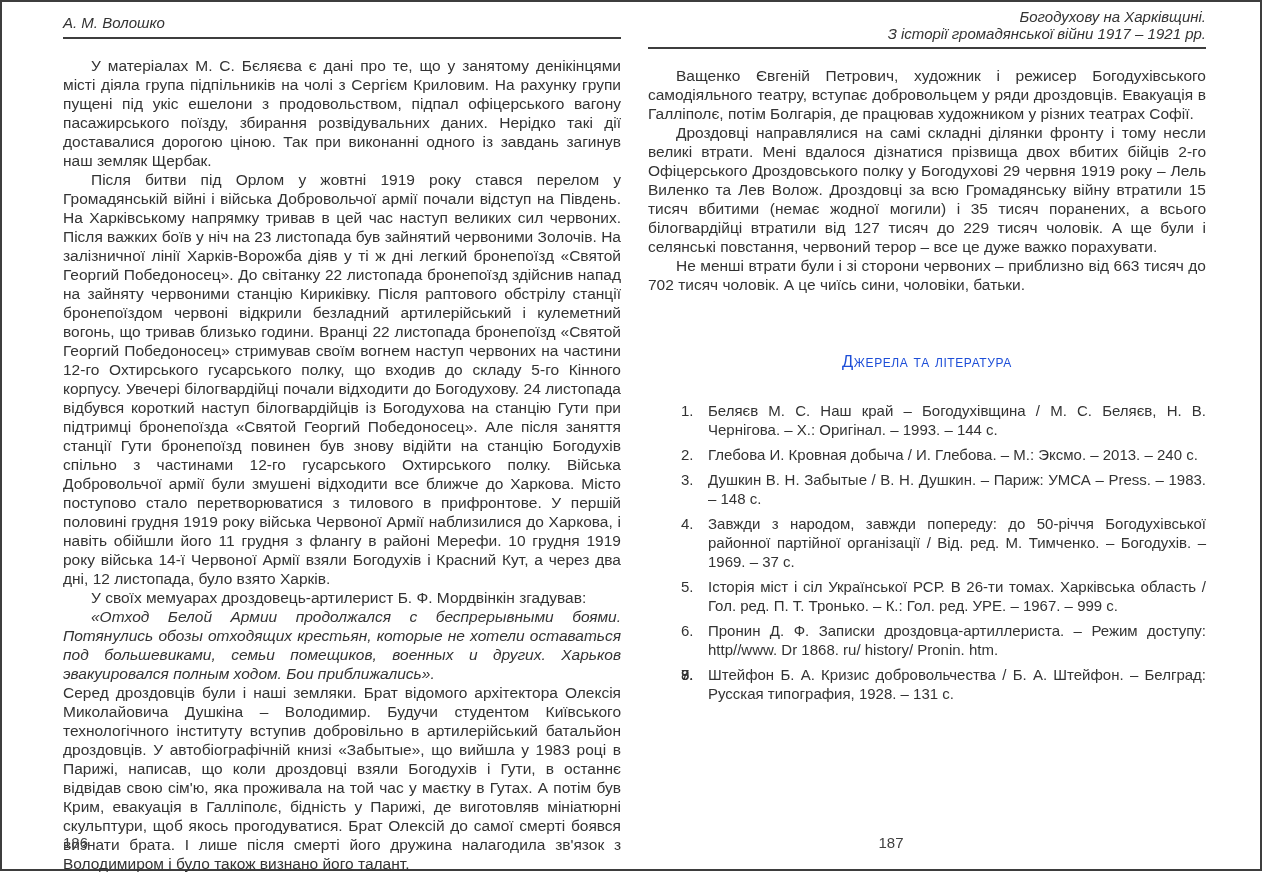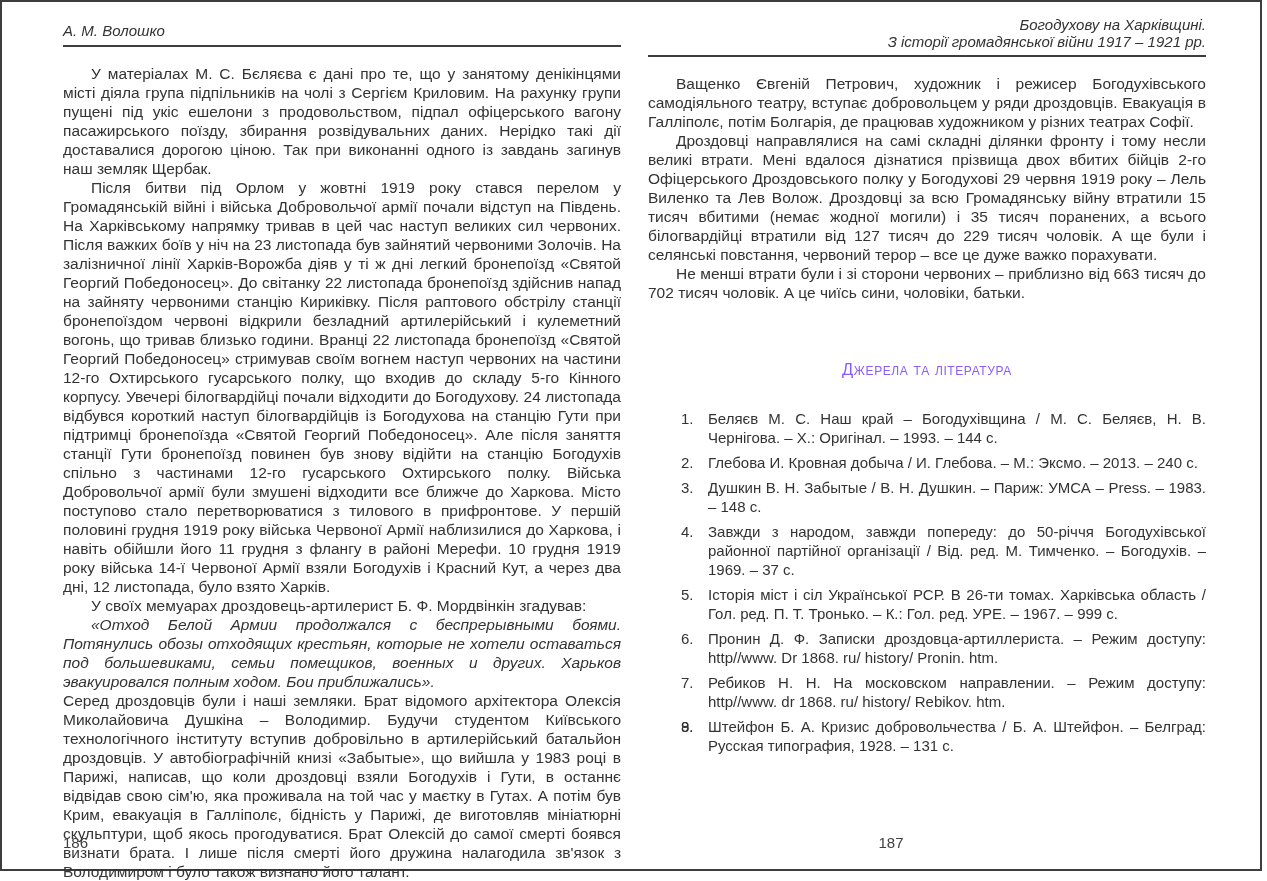--- a/index.html
+++ b/index.html
@@ -32,21 +32,20 @@
   }
   .page-left  { left: 63px; }
   .page-right { left: 648px; }
 
   .running-head {
     font-style: italic;
     font-size: 15px;
     color: #333333;
     border-bottom: 2px solid #3d3d3d;
     line-height: 17px;
-    margin-top: 8px;
   }
   .running-head.author {
     padding: 14px 0 6px 0;
   }
   .running-head.title {
     padding: 8px 0 5px 0;
     text-align: right;
   }
 
   .body-text {
@@ -68,21 +67,21 @@
     text-indent: 0;
     text-align: justify;
   }
 
   .refs-title {
     text-align: center;
     font-variant: small-caps;
     font-size: 16.5px;
     letter-spacing: 0.6px;
     margin-top: 58px;
-    color: #8b5cf6;
+    color: #1d4ed8;
   }
   .refs-list {
     margin-top: 30px;
     font-size: 15px;
     line-height: 19px;
   }
   .ref-item {
     position: relative;
     padding-left: 60px;
     margin-bottom: 6px;
@@ -157,21 +156,20 @@
     <div class="ref-item">
       <span class="ref-num">5.</span>
       <span>Історія міст і сіл Української РСР. В 26-ти томах. Харківська область / Гол. ред. П. Т. Тронько. – К.: Гол. ред. УРЕ. – 1967. – 999 с.</span>
     </div>
     <div class="ref-item">
       <span class="ref-num">6.</span>
       <span>Пронин Д. Ф. Записки дроздовца-артиллериста. – Режим доступу: http//www. Dr 1868. ru/ history/ Pronin. htm.</span>
     </div>
     <div class="ref-item">
       <span class="ref-num">7.</span>
-      <span>Ребиков Н. Н. На московском направлении. – Режим доступу: http//www. dr 1868. ru/ history/ Rebikov. htm.</span>
     </div>
     <div class="ref-item">
       <span class="ref-num">8.</span>
     </div>
     <div class="ref-item">
       <span class="ref-num">9.</span>
       <span>Штейфон Б. А. Кризис добровольчества / Б. А. Штейфон. – Белград: Русская типография, 1928. – 131 с.</span>
     </div>
   </div>
 </div>

